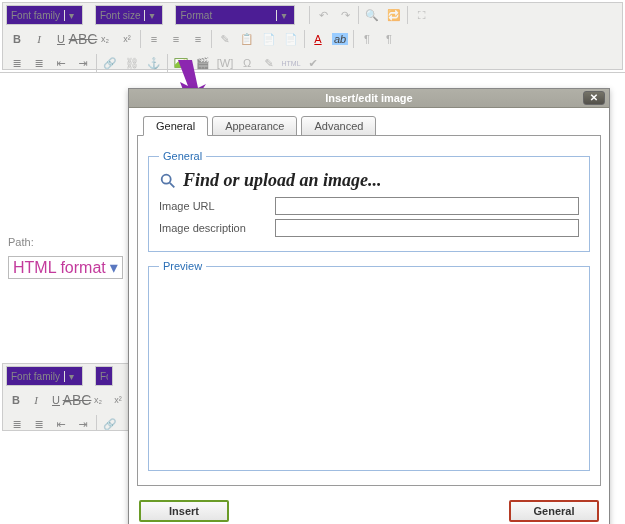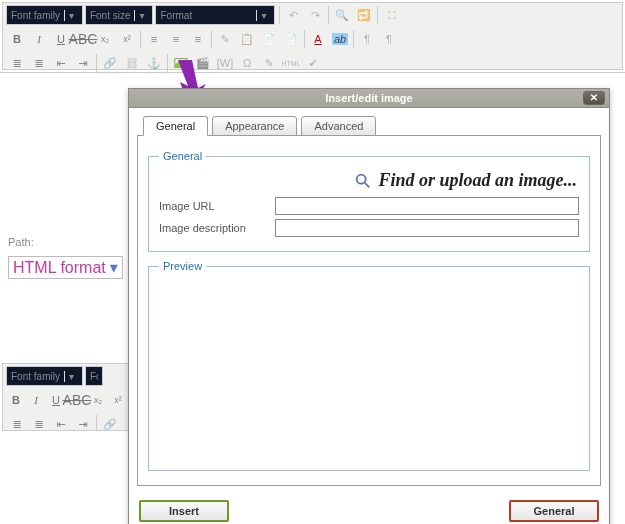--- a/index.html
+++ b/index.html
@@ -43,24 +43,24 @@
     height: 18px;
     background: #ccc;
     margin: 0 2px;
     vertical-align: middle;
   }
   .tb-select {
     display: inline-flex;
     align-items: center;
     height: 20px;
     border: 1px solid #ccc;
-    background: #0f172a;
+    background: #4c1d95;
     color: #888;
     padding: 0 4px;
-    margin-right: 2px;
+    margin-right: 12px;
     font-size: 10px;
   }
   .tb-select .drop {
     width: 14px;
     text-align: center;
     color: #888;
     margin-left: 4px;
     border-left: 1px solid #ddd;
   }
   .tb-btn {
@@ -184,21 +184,21 @@
   }
   .find-row {
     text-align: right;
     font-family: Georgia, 'Times New Roman', serif;
     font-weight: bold;
     font-style: italic;
     color: #222;
     font-size: 18px;
     margin-bottom: 6px;
     display: flex;
-    justify-content: flex-end;
+    justify-content: flex-start;
     align-items: center;
     gap: 6px;
     padding-right: 2px;
   }
   .find-row svg { width: 18px; height: 18px; }
   .field-row {
     display: flex;
     align-items: center;
     margin: 4px 0;
   }

